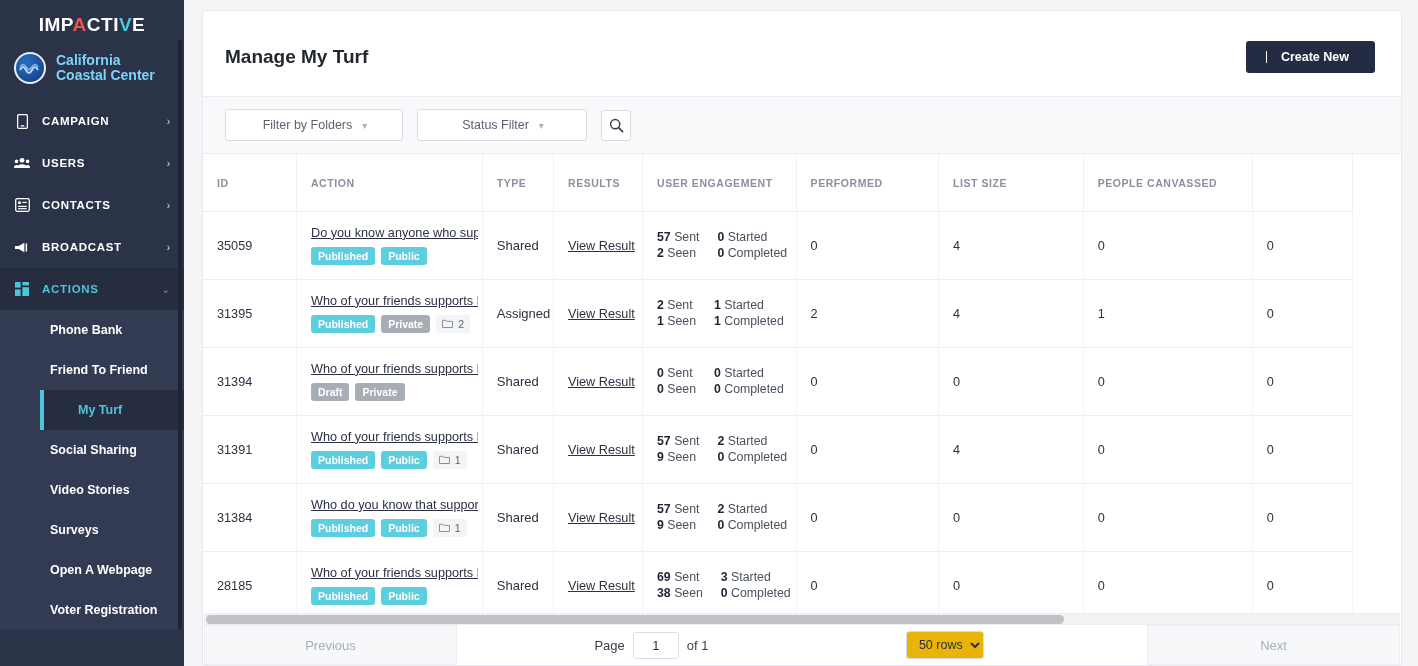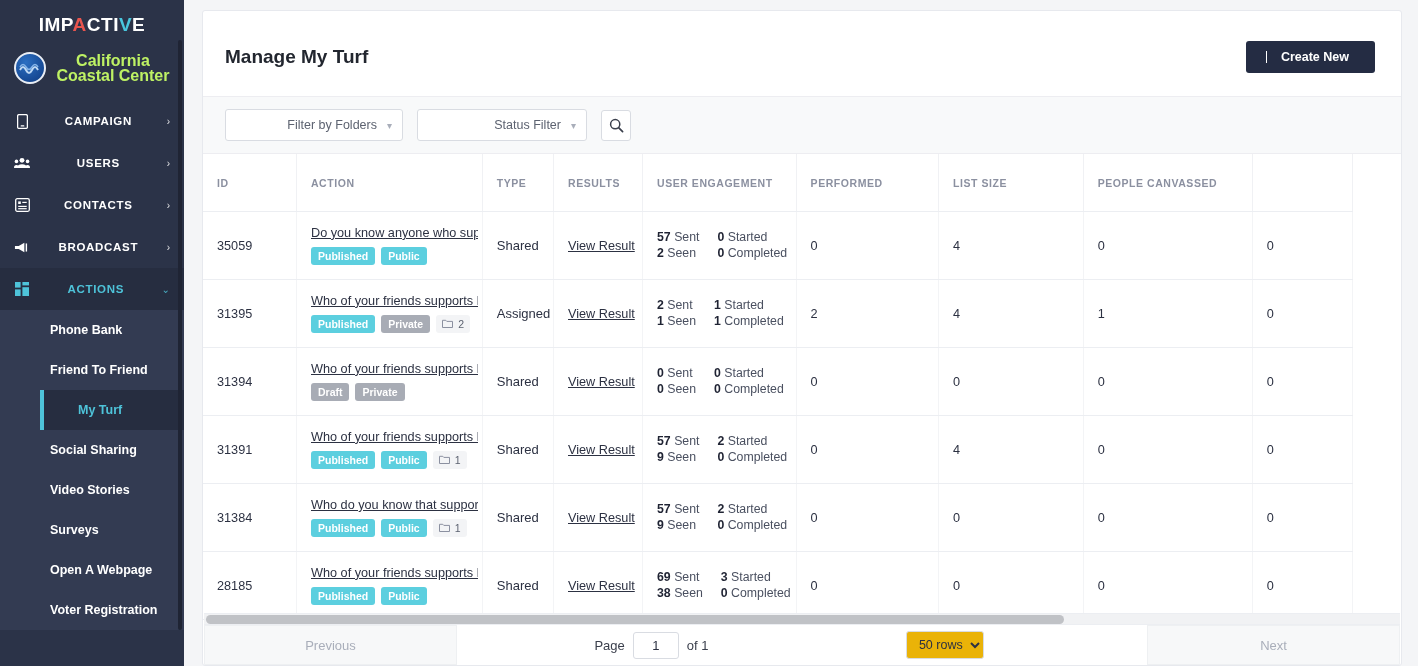--- a/index.html
+++ b/index.html
@@ -11,39 +11,38 @@
     background: #ffffff;
   }
   .app { display: flex; width: 1418px; height: 666px; background:#f4f5f7; }
 
   
   .sidebar {
     width: 184px; min-width: 184px; height: 666px;
     background: #2b3348;
     position: relative;
     overflow: hidden;
-    text-align: center;
   }
   .logo-wrap {
     height: 42px; display:flex; align-items:center; justify-content:center;
     padding-top: 8px;
   }
   .logo { font-size: 19px; font-weight: 700; letter-spacing: .5px; color:#ffffff; }
   .logo .a-red { color:#e8554e; }
   .logo .v-teal { color:#49c6dd; }
 
   .org { display:flex; align-items:center; padding: 10px 14px 14px 14px; gap:10px; }
   .org-avatar {
     width:32px; height:32px; border-radius:50%;
     background: radial-gradient(circle at 35% 30%, #2b6fc2 0%, #174a95 70%, #123c7d 100%);
     border:2px solid #e9eef5; flex:none;
     position:relative; overflow:hidden;
   }
   .org-avatar svg { position:absolute; left:0; top:0; }
-  .org-name { color:#bef264; font-size:16px; line-height:15px; font-weight:600; }
+  .org-name { color:#7dd3fc; font-size:14px; line-height:15px; font-weight:600; }
 
   .nav { padding-top: 2px; }
   .nav-item {
     height: 42px; display:flex; align-items:center;
     padding: 0 14px 0 14px; gap: 12px; cursor:pointer;
     color:#ffffff;
   }
   .nav-item.expanded { background:#262d40; color:#4ec3d9; }
   .nav-icon { width:16px; height:16px; flex:none; display:flex; align-items:center; justify-content:center; }
   .nav-label { font-size:11.5px; font-weight:700; letter-spacing:.7px; flex:1; }
@@ -85,21 +84,21 @@
   }
   .plus-bar { width:1px; height:12px; background:#ffffff; display:inline-block; }
 
   .filterbar {
     background:#f8f9fa; border-top:1px solid #ededf1; border-bottom:1px solid #ededf1;
     padding: 12px 22px; display:flex; align-items:center; gap:14px;
   }
   .sel {
     height:32px; border:1px solid #d9dce2; border-radius:3px; background:#fff;
     display:flex; align-items:center; padding: 0 10px 0 12px;
-    font-size:12.5px; color:#5c6270; cursor:pointer; justify-content:flex-end;
+    font-size:12.5px; color:#5c6270; cursor:pointer; justify-content:center;
   }
   .sel.folders { width:178px; }
   .sel.status  { width:170px; }
   .chev { color:#a9aeba; font-size:10px; margin-left:10px; }
   .search-btn {
     width:30px; height:31px; border:1px solid #d9dce2; border-radius:3px;
     background:#fff; display:flex; align-items:center; justify-content:center;
     cursor:pointer;
   }
 

